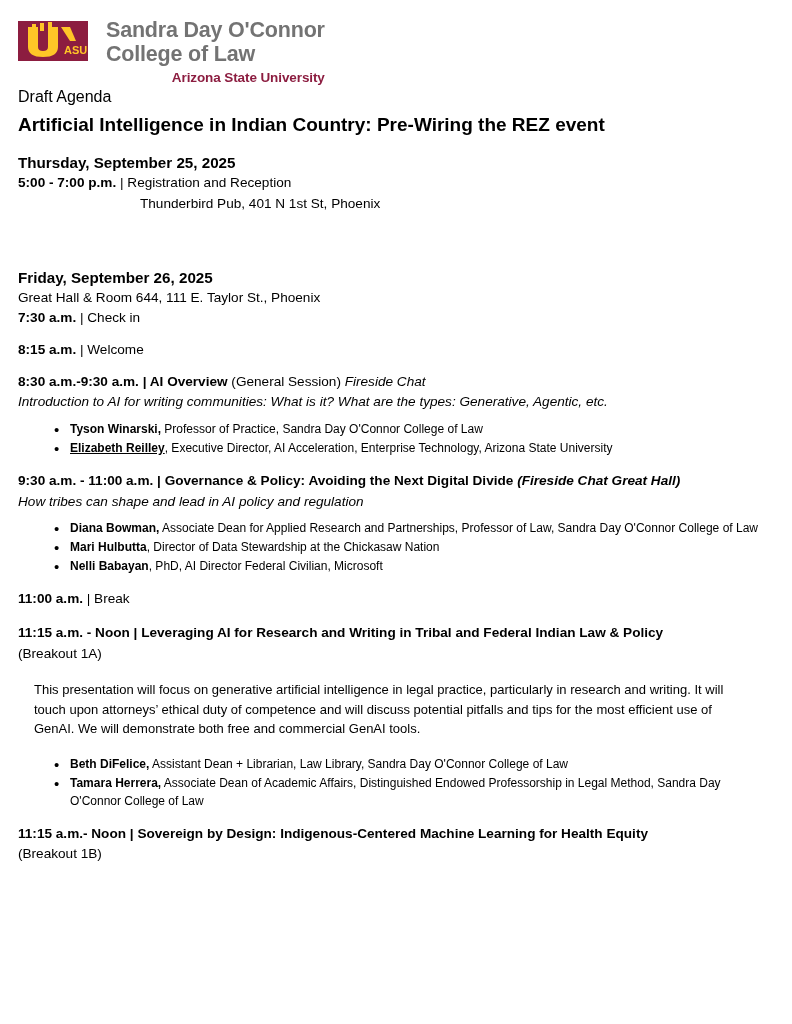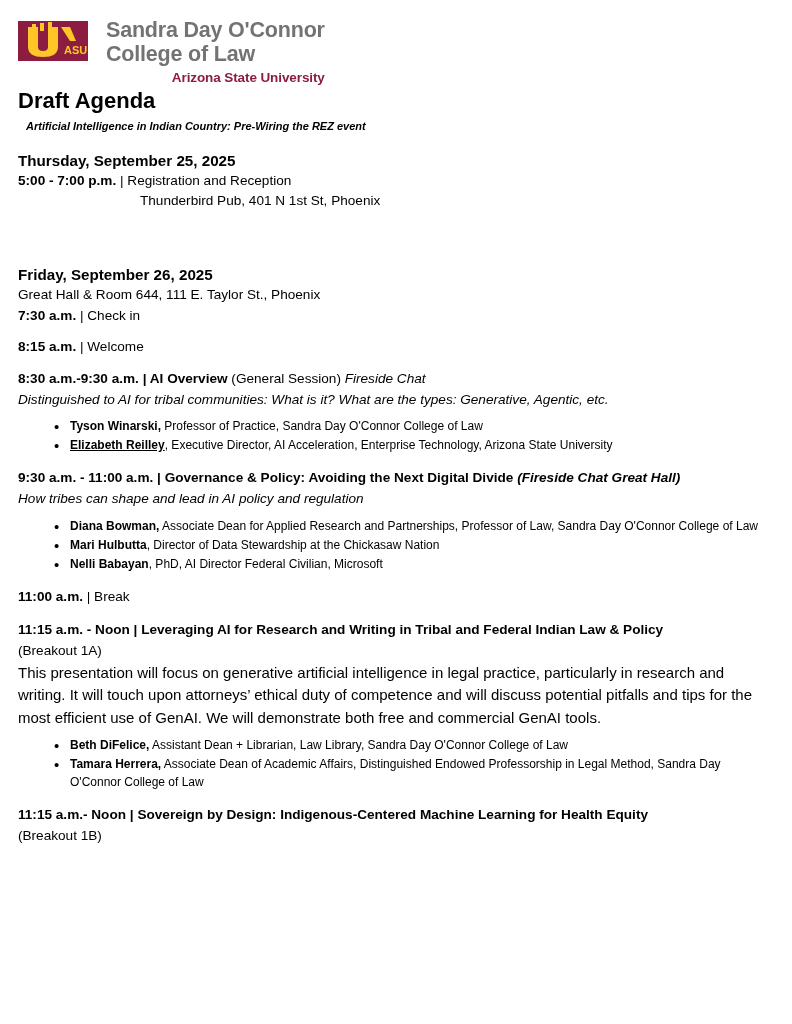--- a/index.html
+++ b/index.html
@@ -51,31 +51,30 @@
     font-size: 13.5px;
     font-weight: bold;
     color: #8C1D40;
     margin-top: 4px;
     letter-spacing: -0.1px;
     white-space: nowrap;
     text-align: right;
   }
   
   h1.doc-title {
-    font-size: 22px;
-    font-weight: bold;
+    font-size: 16px;
+    font-weight: normal;
     margin: 3px 0 0 0;
     line-height: 1.15;
   }
   .doc-subtitle {
-    font-size: 11px;
-    font-weight: bold;
-    margin: 7px 0 0 8px;
+    font-size: 19px;
+    font-weight: bold;
+    margin: 7px 0 0 0;
     line-height: 1.2;
-    font-style: italic;
   }
   .spacer-lg { height: 18px; }
   .spacer-xl { height: 54px; }
   .day-heading {
     font-size: 15.2px;
     font-weight: bold;
     margin: 0 0 2px 0;
   }
   .line {
     font-size: 13.6px;
@@ -104,23 +103,23 @@
     padding-left: 0;
   }
   ul.speakers li::before {
     content: "\2022";
     position: absolute;
     left: -16px;
     top: -1px;
     font-size: 15px;
   }
   .desc {
-    font-size: 15px;
+    font-size: 13px;
     line-height: 1.5;
-    margin: 0;
+    margin: 16px;
   }
 </style>
 </head>
 <body>
 
 <div class="page">
 
   <div class="logo-block">
     <div class="asu-mark">
       <svg width="70" height="40" viewBox="0 0 70 40" xmlns="http://www.w3.org/2000/svg">
@@ -155,21 +154,21 @@
   <p class="line venue">Great Hall &amp; Room 644, 111 E. Taylor St., Phoenix</p>
   <p class="line"><span class="b">7:30 a.m.</span><span> | </span><span>Check in</span></p>
 
   <div class="gap-s"></div>
 
   <p class="line"><span class="b">8:15 a.m.</span><span> | </span><span>Welcome</span></p>
 
   <div class="gap-s"></div>
 
   <p class="line"><span class="b">8:30 a.m.-9:30 a.m.</span><span class="b"> | </span><span class="b">AI Overview</span><span> (General Session) </span><span class="i">Fireside Chat</span></p>
-  <p class="line i">Distinguished to AI for tribal communities: What is it? What are the types: Generative, Agentic, etc.</p>
+  <p class="line i">Introduction to AI for writing communities: What is it? What are the types: Generative, Agentic, etc.</p>
   <ul class="speakers">
     <li><span class="b">Tyson Winarski,</span><span> Professor of Practice, Sandra Day O'Connor College of Law</span></li>
     <li><span class="b u">Elizabeth Reilley</span><span>, Executive Director, AI Acceleration, Enterprise Technology, Arizona State University</span></li>
   </ul>
 
   <div class="gap-m"></div>
 
   <p class="line"><span class="b">9:30 a.m. - 11:00 a.m.</span><span class="b"> | </span><span class="b">Governance &amp; Policy: Avoiding the Next Digital Divide</span><span class="b i"> (Fireside Chat Great Hall)</span></p>
   <p class="line i">How tribes can shape and lead in AI policy and regulation</p>
   <ul class="speakers">

